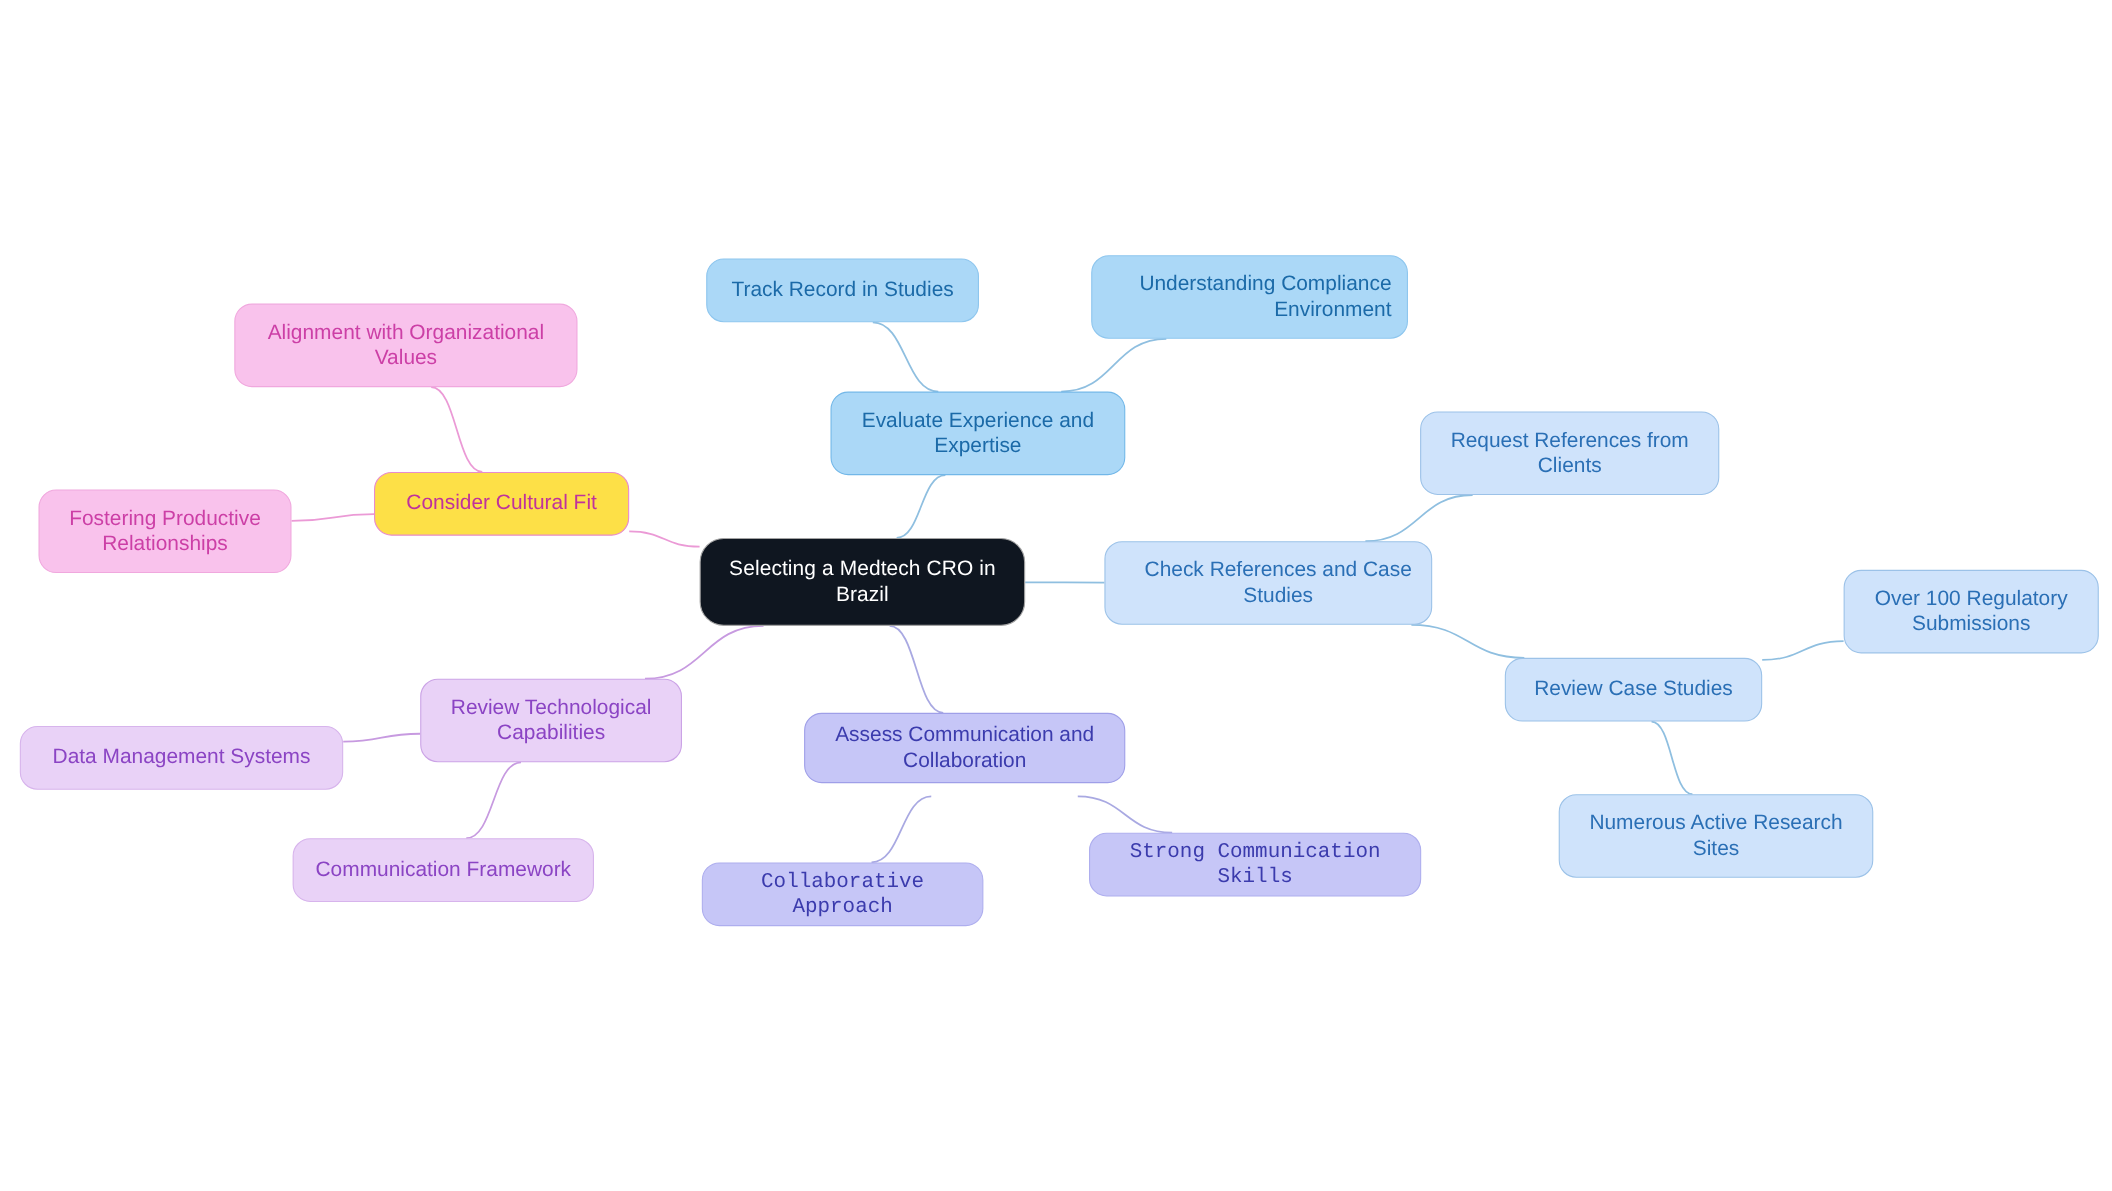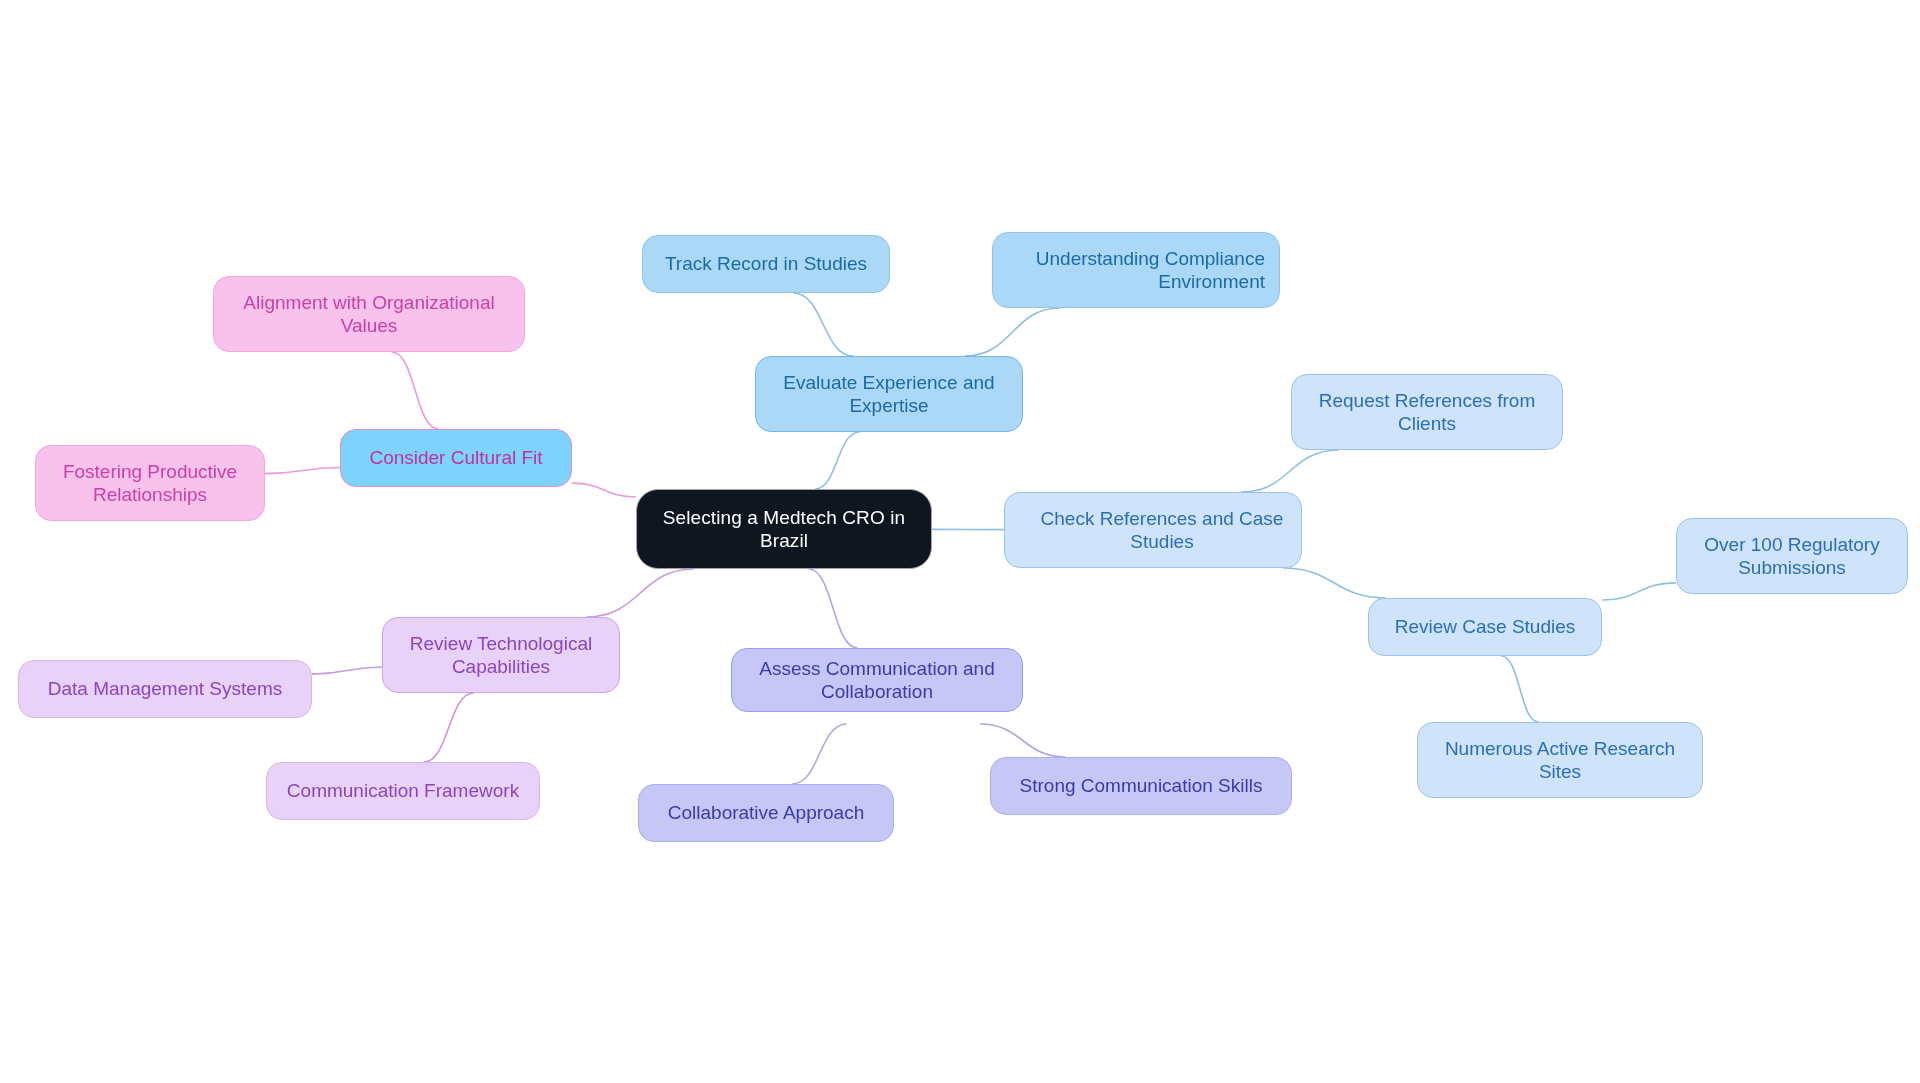--- a/index.html
+++ b/index.html
@@ -56,21 +56,21 @@
     font-size: 19px;
     text-align: right;
   }
   .node.blue-soft {
     background: #cfe3fb;
     border: 1px solid #9cc2e8;
     color: #2a6fb5;
     font-size: 19px;
   }
   .node.pink-branch {
-    background: #7dd3fc;
+    background: #fde047;
     border: 1.3px solid #e88ccd;
     color: #c0329c;
     font-size: 19px;
   }
   .node.pink-leaf {
     background: #f9c2ec;
     border: 1px solid #f0a8de;
     color: #cc3fa6;
     font-size: 19px;
   }
@@ -78,20 +78,21 @@
     background: #c6c6f7;
     border: 1.3px solid #9f9fe8;
     color: #3b3bad;
     font-size: 19px;
   }
   .node.lav-leaf {
     background: #c6c6f7;
     border: 1px solid #aeaeee;
     color: #3b3bad;
     font-size: 19px;
+    font-family: Liberation Mono, monospace;
   }
   .node.purple-branch {
     background: #e9d2f7;
     border: 1.3px solid #cba3e6;
     color: #8b44c4;
     font-size: 19px;
   }
   .node.purple-leaf {
     background: #e9d2f7;
     border: 1px solid #d7b4ec;

